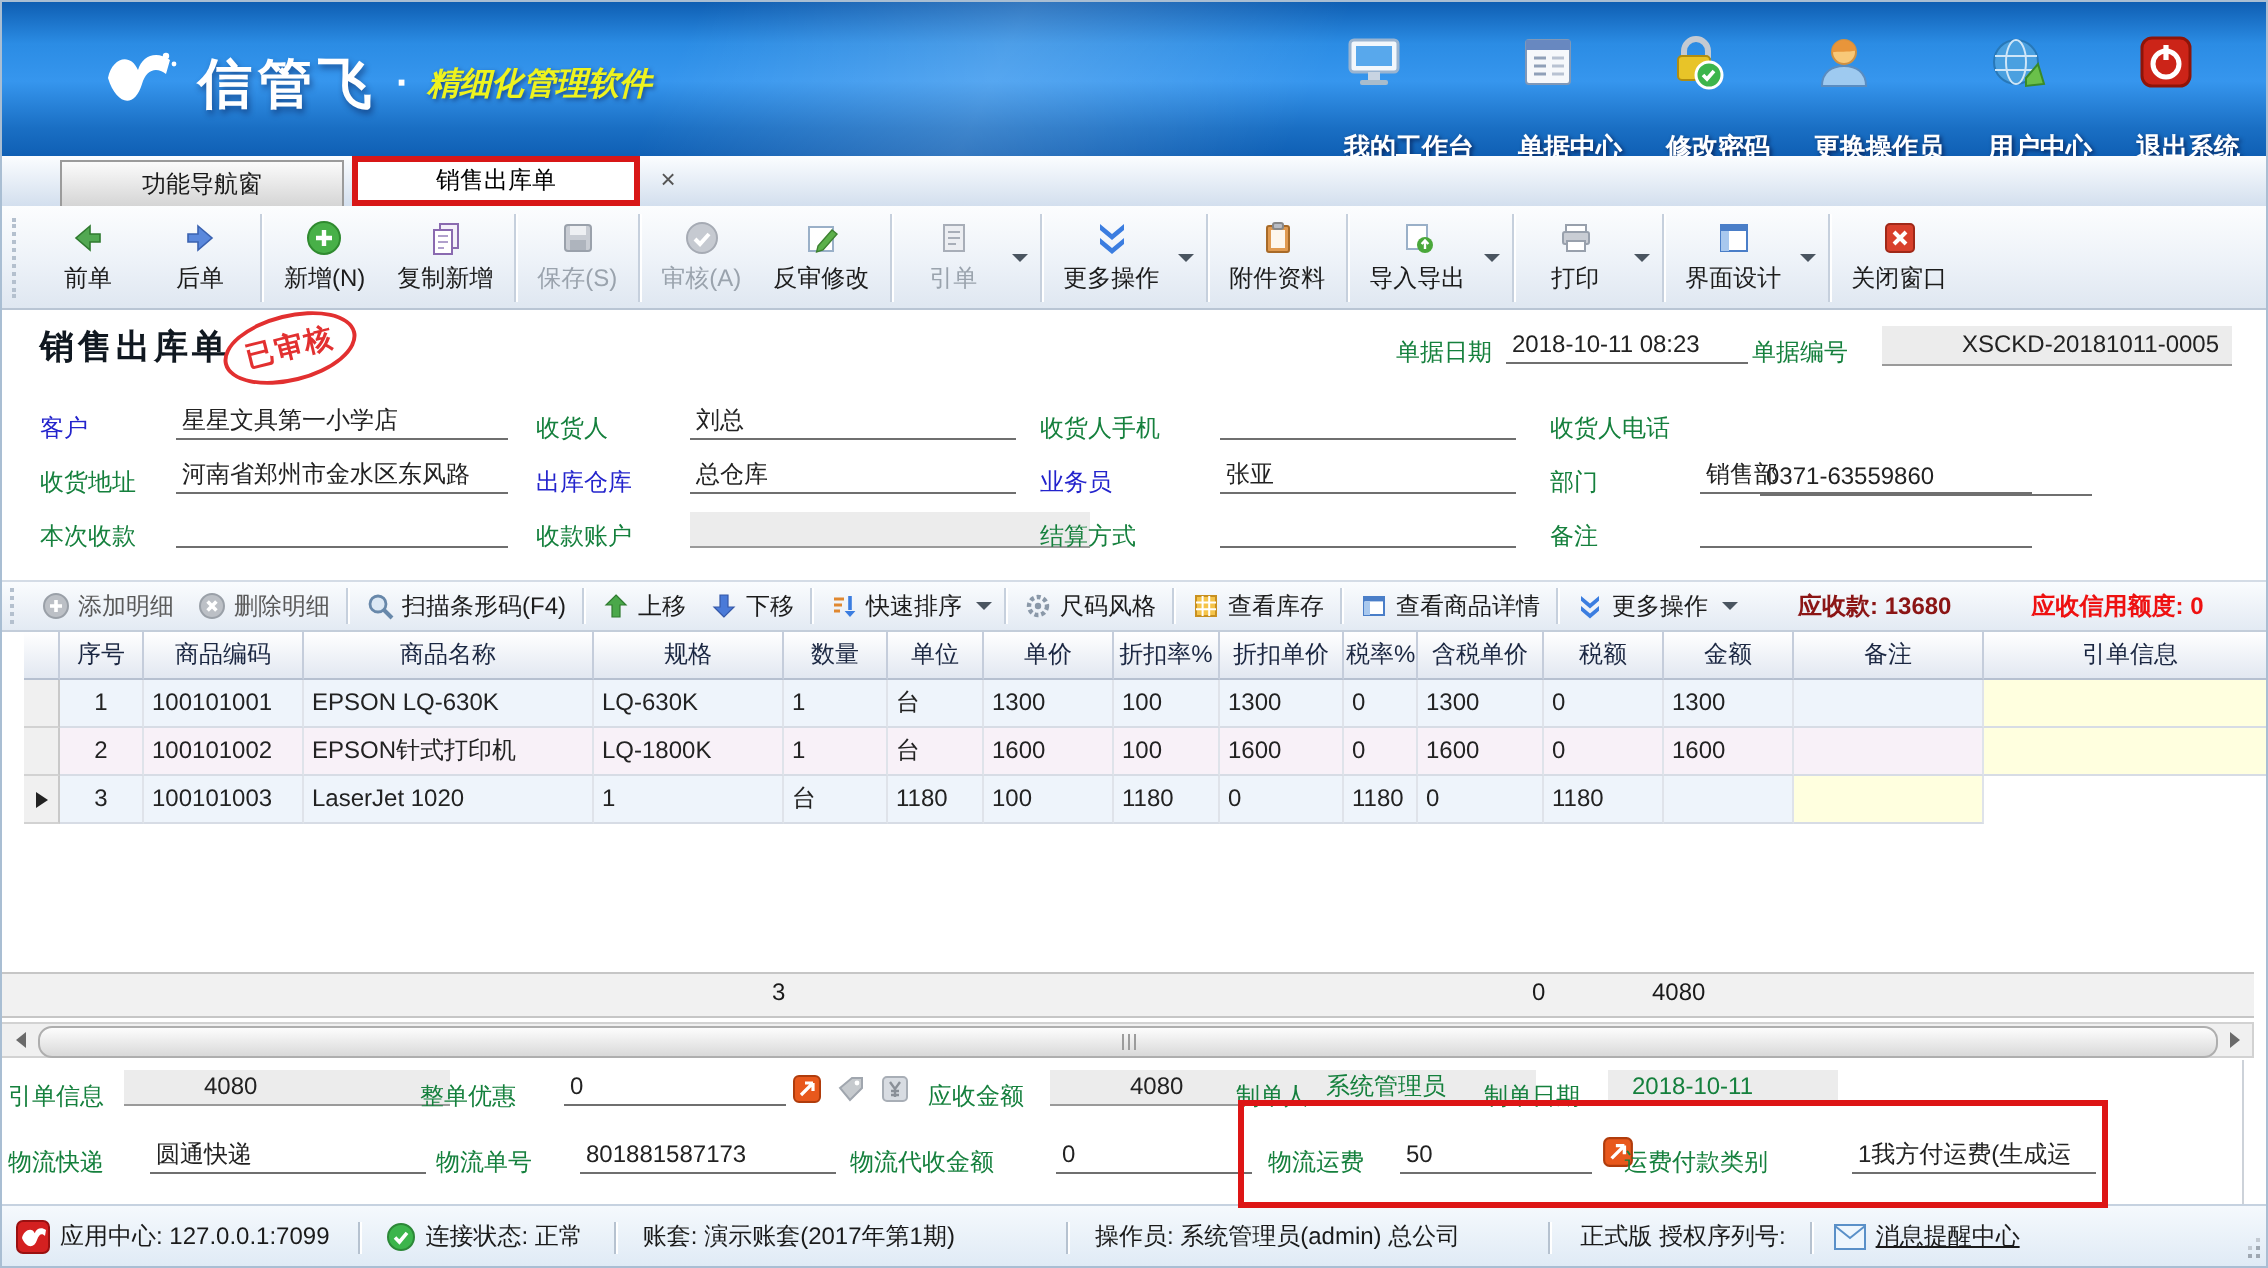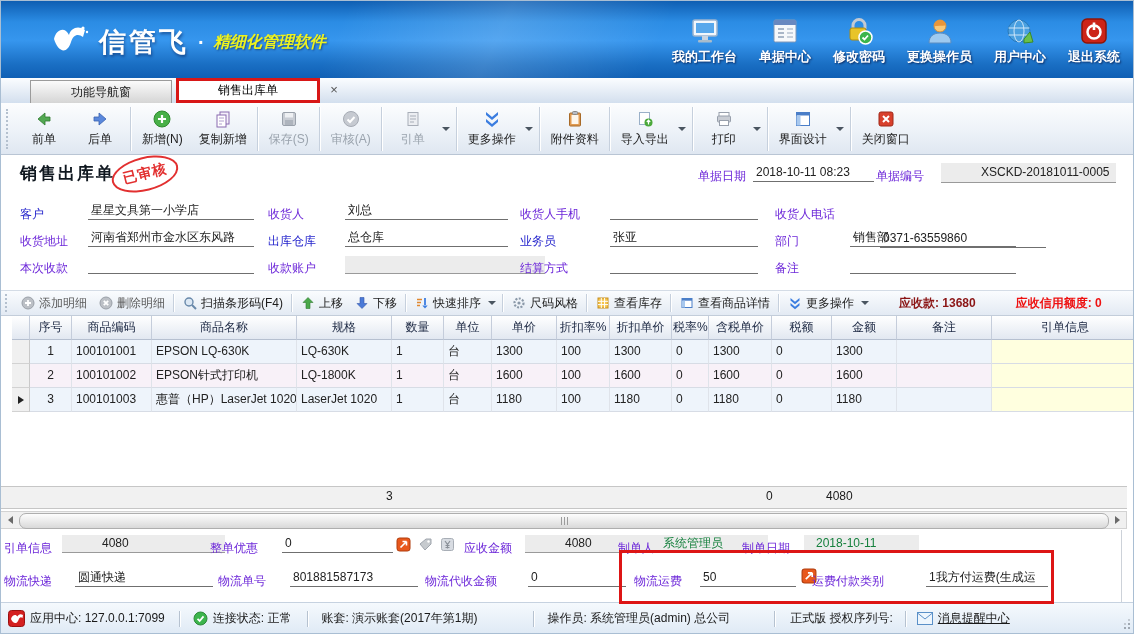--- a/index.html
+++ b/index.html
@@ -9,21 +9,21 @@
   
   .topbar{position:absolute;left:0;top:0;width:1134px;height:78px;
     background:linear-gradient(180deg,#0d5cb0 0%,#2b8ce4 28%,#3696ee 52%,#1a6fc4 82%,#0f5fb4 100%);}
   .topbar:before{content:"";position:absolute;inset:0;
     background:linear-gradient(115deg,rgba(255,255,255,0) 30%,rgba(255,255,255,.16) 44%,rgba(255,255,255,0) 58%);}
   .brandwrap{position:absolute;left:50px;top:24px;display:flex;align-items:center;gap:9px;}
   .brand{font-size:27px;font-weight:bold;color:#fff;letter-spacing:3px;text-shadow:1px 2px 3px rgba(0,10,60,.45);}
   .branddot{font-size:20px;color:#fff;font-weight:bold;}
   .tagline{font-size:16px;font-weight:bold;font-style:italic;color:#eef31e;text-shadow:1px 1px 2px rgba(0,10,60,.5);}
   .topacts{position:absolute;right:14px;top:16px;display:flex;gap:22px;}
-  .tact{display:flex;flex-direction:column;align-items:center;gap:2px;color:#fff;
+  .tact{display:flex;flex-direction:column;gap:19px;color:#fff;
         font-weight:bold;font-size:13px;text-shadow:1px 1px 2px rgba(0,0,40,.65);cursor:pointer;}
   
   .tabstrip{position:absolute;left:0;top:78px;width:1134px;height:25px;
     background:linear-gradient(180deg,#fbfdff 0%,#d3dfee 100%);}
   .tab1{position:absolute;left:30px;top:2px;width:140px;height:22px;line-height:22px;text-align:center;
     background:linear-gradient(180deg,#fbfbfb,#d5d5d5);border:1px solid #9b9b9b;border-bottom:none;color:#1a1a1a;}
   .tab2{position:absolute;left:176px;top:0;width:138px;height:19px;line-height:19px;text-align:center;
     background:#fff;border:3px solid #d81717;color:#000;z-index:2;}
   .tabclose{position:absolute;left:326px;top:3px;width:16px;height:18px;line-height:18px;text-align:center;
     color:#555;font-size:13px;}
@@ -36,21 +36,21 @@
     padding:2px 8px;min-width:40px;height:46px;color:#1c1c1c;cursor:pointer;}
   .tbtn.dis{color:#9aa3ad;cursor:default;}
   .tsep{width:1px;height:44px;background:#c6d0dd;border-right:1px solid #fff;margin:0 2px;}
   .caret{width:0;height:0;border-left:4px solid transparent;border-right:4px solid transparent;
     border-top:4px solid #4a5560;display:inline-block;margin:0 4px 0 1px;}
   
   .ftitle{position:absolute;left:20px;top:162px;font-size:17px;font-weight:bold;color:#101820;letter-spacing:2px;}
   .stamp{position:absolute;left:111px;top:157px;width:64px;height:30px;border:2px solid #e23030;border-radius:50%;
     transform:rotate(-14deg);color:#e23030;font-weight:bold;font-size:14px;display:flex;align-items:center;
     justify-content:center;letter-spacing:1px;background:rgba(255,255,255,.1);}
-  .flbl{position:absolute;font-size:12px;color:#6d28d9;white-space:nowrap;}
+  .flbl{position:absolute;font-size:12px;color:#15803d;white-space:nowrap;}
   .flbl.blue{color:#2323cc;}
   .fld{position:absolute;height:17px;line-height:17px;border-bottom:1px solid #6f6f6f;font-size:12px;
     padding:0 3px;white-space:nowrap;overflow:hidden;background:transparent;}
   .fld.ro{background:#ececec;border-bottom:1px solid #9a9a9a;padding-left:40px;}
   .fld.gtx{background:#ececec;border-bottom:1px solid #bdbdbd;color:#15803d;}
   
   .dtoolbar{position:absolute;left:0;top:290px;width:1134px;height:26px;box-sizing:border-box;
     background:linear-gradient(180deg,#fafcfe,#e3eaf3);border-top:1px solid #d4dce6;border-bottom:1px solid #c3cdda;
     display:flex;align-items:center;padding-left:2px;}
   .dgrip{width:2px;height:18px;border-left:2px dotted #b4c0ce;margin:0 6px 0 3px;}
@@ -243,20 +243,29 @@
   <span class="tsep"></span>
   <div class="tbtn dis">
     <span>
         <svg width="20" height="20" viewBox="0 0 20 20">
           <circle cx="10" cy="10" r="7.5" fill="#c6cad1" stroke="#a6abb4"></circle>
           <path d="M6.5 10.5l2.5 2.5 4.5-5" stroke="#fff" stroke-width="2" fill="none"></path>
         </svg>
       </span>
     <span>审核(A)</span>
   </div>
+  <div class="tbtn">
+    <span>
+        <svg width="20" height="20" viewBox="0 0 20 20">
+          <rect x="3.5" y="4.5" width="12" height="12" fill="#fff" stroke="#9ab0c8"></rect>
+          <path d="M8 14l7-8 2.5 2-7 8-3.2 1z" fill="#5cb04a" stroke="#3d8030" stroke-width=".7"></path>
+        </svg>
+      </span>
+    <span>反审修改</span>
+  </div>
   <span class="tsep"></span>
   <div class="tbtn dis">
     <span>
         <svg width="20" height="20" viewBox="0 0 20 20">
           <rect x="5" y="3.5" width="10" height="13" fill="#eceef2" stroke="#a8aeb8"></rect>
           <path d="M7 7h6M7 10h6M7 13h4" stroke="#a8aeb8"></path>
         </svg>
       </span>
     <span>引单</span>
   </div>
@@ -526,21 +535,20 @@
   <div class="gc rB">0</div>
   <div class="gc rB">1600</div>
   <div class="gc rB"></div>
   <div class="gc yl"></div>
 
   <div class="gm">
       <span class="rowmark"></span>
     </div>
   <div class="gc rA ct">3</div>
   <div class="gc rA">100101003</div>
-  <div class="gc rA">惠普（HP）LaserJet 1020</div>
   <div class="gc rA">LaserJet 1020</div>
   <div class="gc rA">1</div>
   <div class="gc rA">台</div>
   <div class="gc rA">1180</div>
   <div class="gc rA">100</div>
   <div class="gc rA">1180</div>
   <div class="gc rA">0</div>
   <div class="gc rA">1180</div>
   <div class="gc rA">0</div>
   <div class="gc rA">1180</div>

